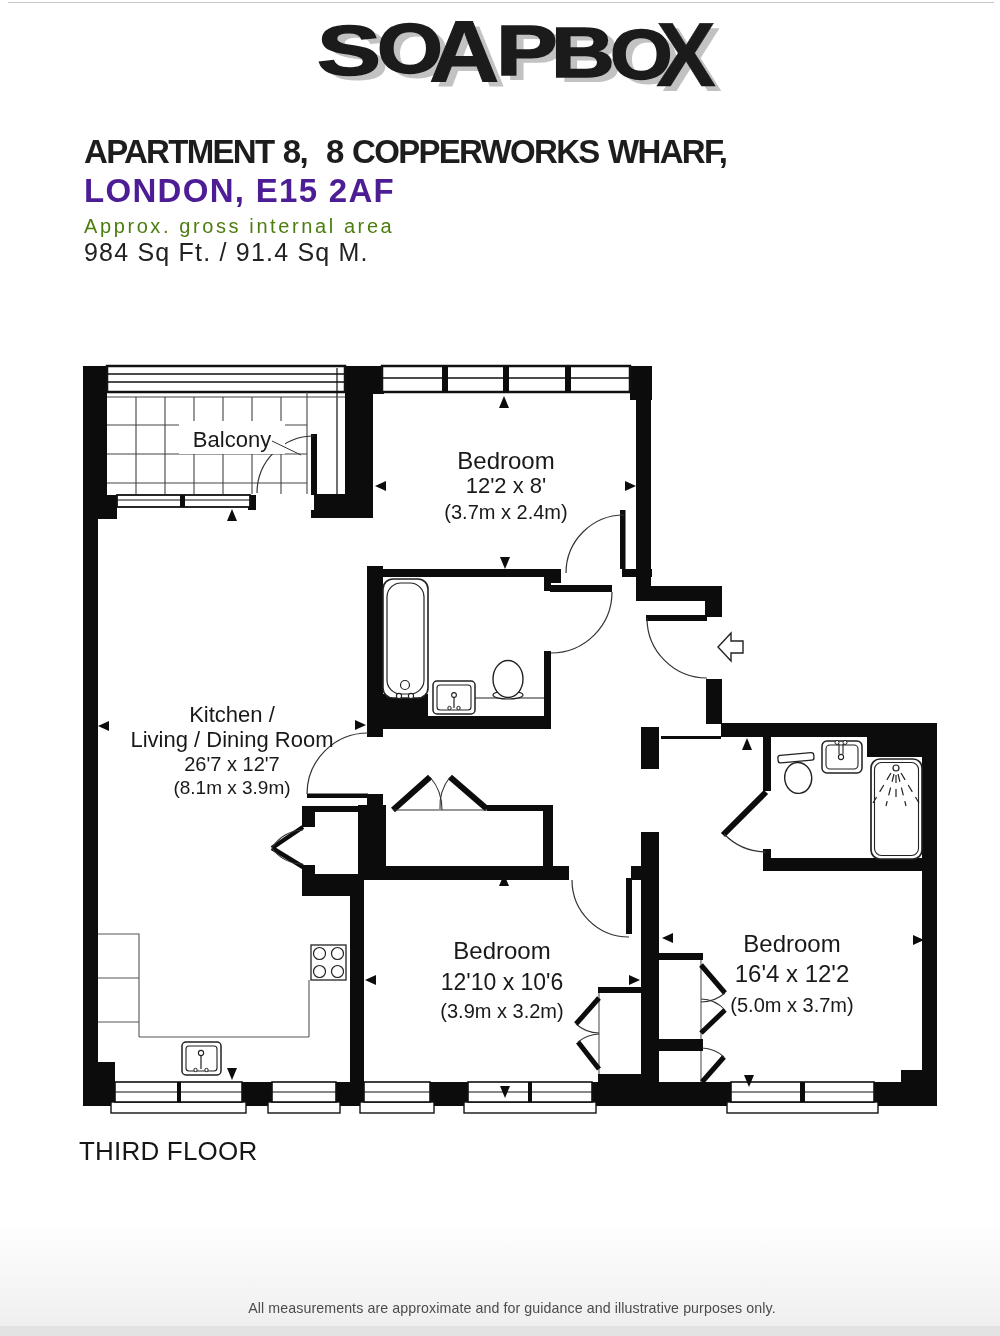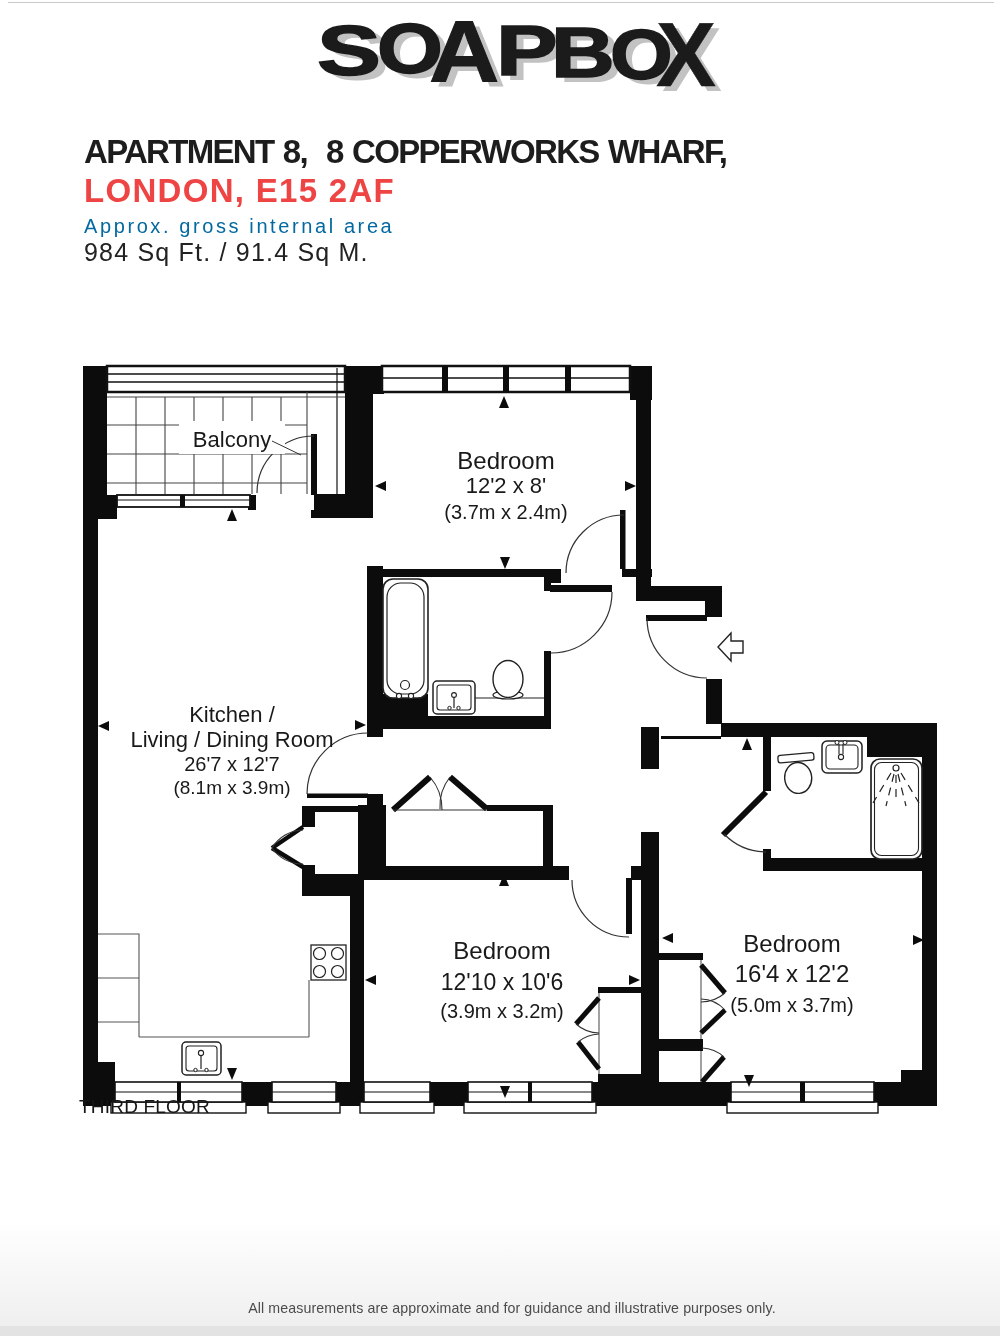--- a/index.html
+++ b/index.html
@@ -16,23 +16,23 @@
   <span class="abs" style="left:377px;top:9px;font-size:70px;-webkit-text-stroke:1.5px #1b1b1b;transform:scaleX(1.21);transform-origin:left;text-shadow:6px 5px 0 #c2c2c2;">O</span>
   <span class="abs" style="left:429px;top:1px;font-size:87px;-webkit-text-stroke:1px #1b1b1b;transform:scaleX(1.12);transform-origin:left;text-shadow:6px 5px 0 #c2c2c2;">A</span>
   <span class="abs" style="left:496px;top:11px;font-size:70px;-webkit-text-stroke:1.5px #1b1b1b;transform:scaleX(1.32);transform-origin:left;text-shadow:6px 5px 0 #c2c2c2;">P</span>
   <span class="abs" style="left:551px;top:13px;font-size:70px;-webkit-text-stroke:1.5px #1b1b1b;transform:scaleX(1.26);transform-origin:left;text-shadow:6px 5px 0 #c2c2c2;">B</span>
   <span class="abs" style="left:610px;top:15px;font-size:70px;-webkit-text-stroke:1.5px #1b1b1b;transform:scaleX(1.15);transform-origin:left;text-shadow:6px 5px 0 #c2c2c2;">O</span>
   <span class="abs" style="left:656px;top:4px;font-size:90px;-webkit-text-stroke:0.5px #1b1b1b;transform:scaleX(1.0);transform-origin:left;text-shadow:6px 5px 0 #c2c2c2;">X</span>
 </div>
 
 <div class="abs" style="left:84px;top:133px;font-size:33px;font-weight:bold;color:#1d1d1d;letter-spacing:-1.7px;word-spacing:2px;text-align:right;">APARTMENT 8,&nbsp; 8 COPPERWORKS WHARF,</div>
 
-<div class="abs" style="left:84px;top:172px;font-size:33px;font-weight:bold;color:#ef4444;letter-spacing:1.3px;">LONDON, E15 2AF</div>
-
-<div class="abs" style="left:84px;top:215px;font-size:20px;color:#0369a1;letter-spacing:2.6px;">Approx. gross internal area</div>
+<div class="abs" style="left:84px;top:172px;font-size:33px;font-weight:bold;color:#4c1d95;letter-spacing:1.3px;">LONDON, E15 2AF</div>
+
+<div class="abs" style="left:84px;top:215px;font-size:20px;color:#4d7c0f;letter-spacing:2.6px;">Approx. gross internal area</div>
 
 <div class="abs" style="left:84px;top:238px;font-size:25px;color:#222;letter-spacing:1.2px;">984 Sq Ft. / 91.4 Sq M.</div>
 
 <svg class="abs" style="left:0;top:0;" width="1000" height="1336" viewBox="0 0 1000 1336">
 <g fill="#0c0c0c" stroke="none">
 
 <rect x="83" y="366" width="24" height="153"></rect>
 <rect x="83" y="366" width="43" height="14"></rect>
 <rect x="98" y="495" width="19" height="24"></rect>
 
@@ -378,19 +378,19 @@
 <text x="502" y="959" font-size="24">Bedroom</text>
 <text x="502" y="990" font-size="23">12'10 x 10'6</text>
 <text x="502" y="1018" font-size="20">(3.9m x 3.2m)</text>
 
 <text x="792" y="952" font-size="24">Bedroom</text>
 <text x="792" y="982" font-size="24">16'4 x 12'2</text>
 <text x="792" y="1012" font-size="20">(5.0m x 3.7m)</text>
 </g>
 </svg>
 
-<div class="abs" style="left:79px;top:1096px;font-size:19px;color:#161616;letter-spacing:0.2px;">THIRD FLOOR</div>
+<div class="abs" style="left:79px;top:1136px;font-size:26px;color:#161616;letter-spacing:0.2px;">THIRD FLOOR</div>
 
 <div class="abs" style="left:0;top:1220px;width:1000px;height:106px;background:linear-gradient(180deg,#ffffff 0%,#f4f4f4 70%,#efefef 100%);"></div>
 
 <div class="abs" style="left:0;top:1326px;width:1000px;height:10px;background:#e3e3e3;"></div>
 
 <div class="abs" style="left:12px;top:1300px;width:1000px;text-align:center;font-size:14.2px;color:#4c4c4c;letter-spacing:0.1px;">All measurements are approximate and for guidance and illustrative purposes only.</div>
 
 </body></html>

